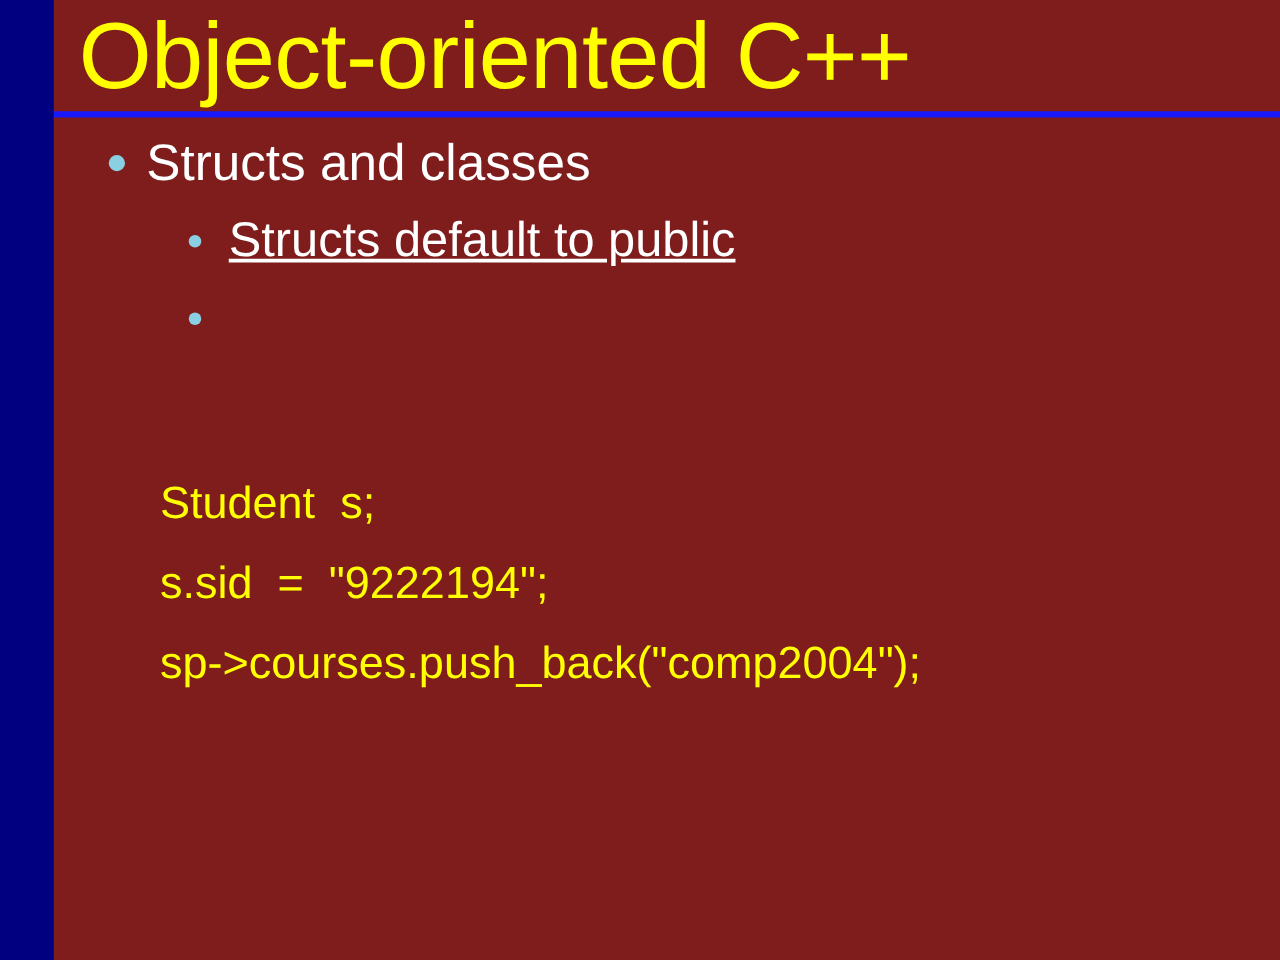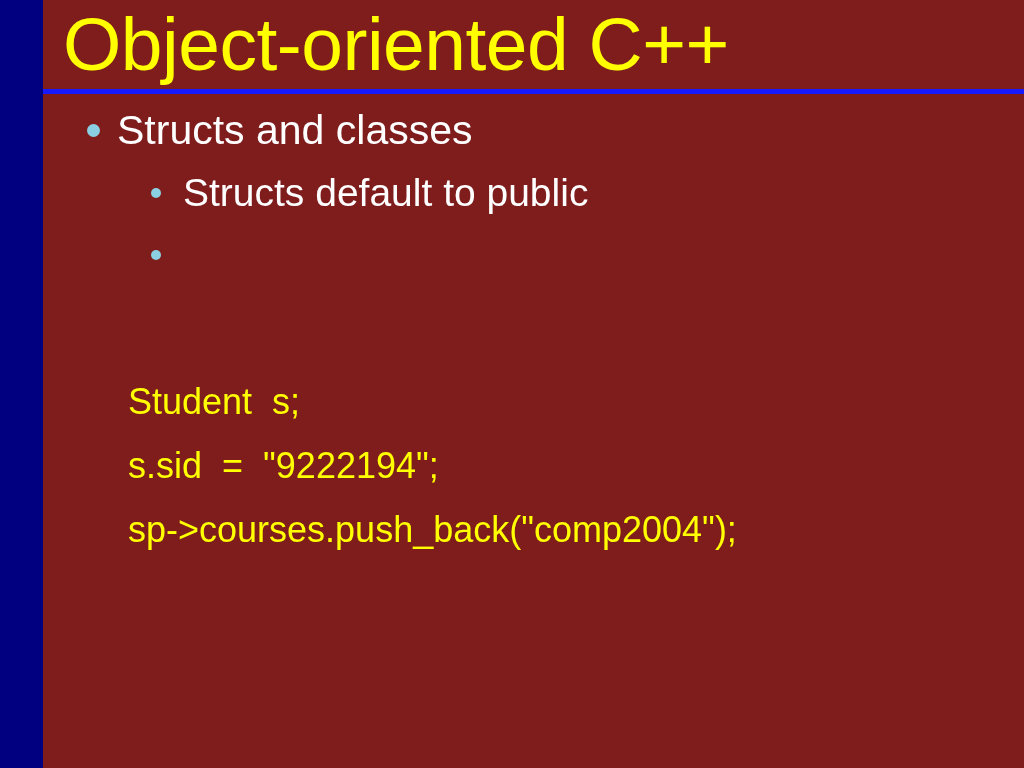--- a/index.html
+++ b/index.html
@@ -92,20 +92,21 @@
     border-radius: 50%;
     background: #8AD0E2;
     margin-top: 18px;
     margin-right: 22px;
     flex: 0 0 auto;
   }
   .lvl2 .btext {
     font-size: 39px;
     line-height: 46px;
     color: #FFFFFF;
+    text-decoration: underline;
   }
 
   
   #code-block {
     position: absolute;
     left: 85px;
     top: 276px;
     width: 920px;
   }
   .code-line {

